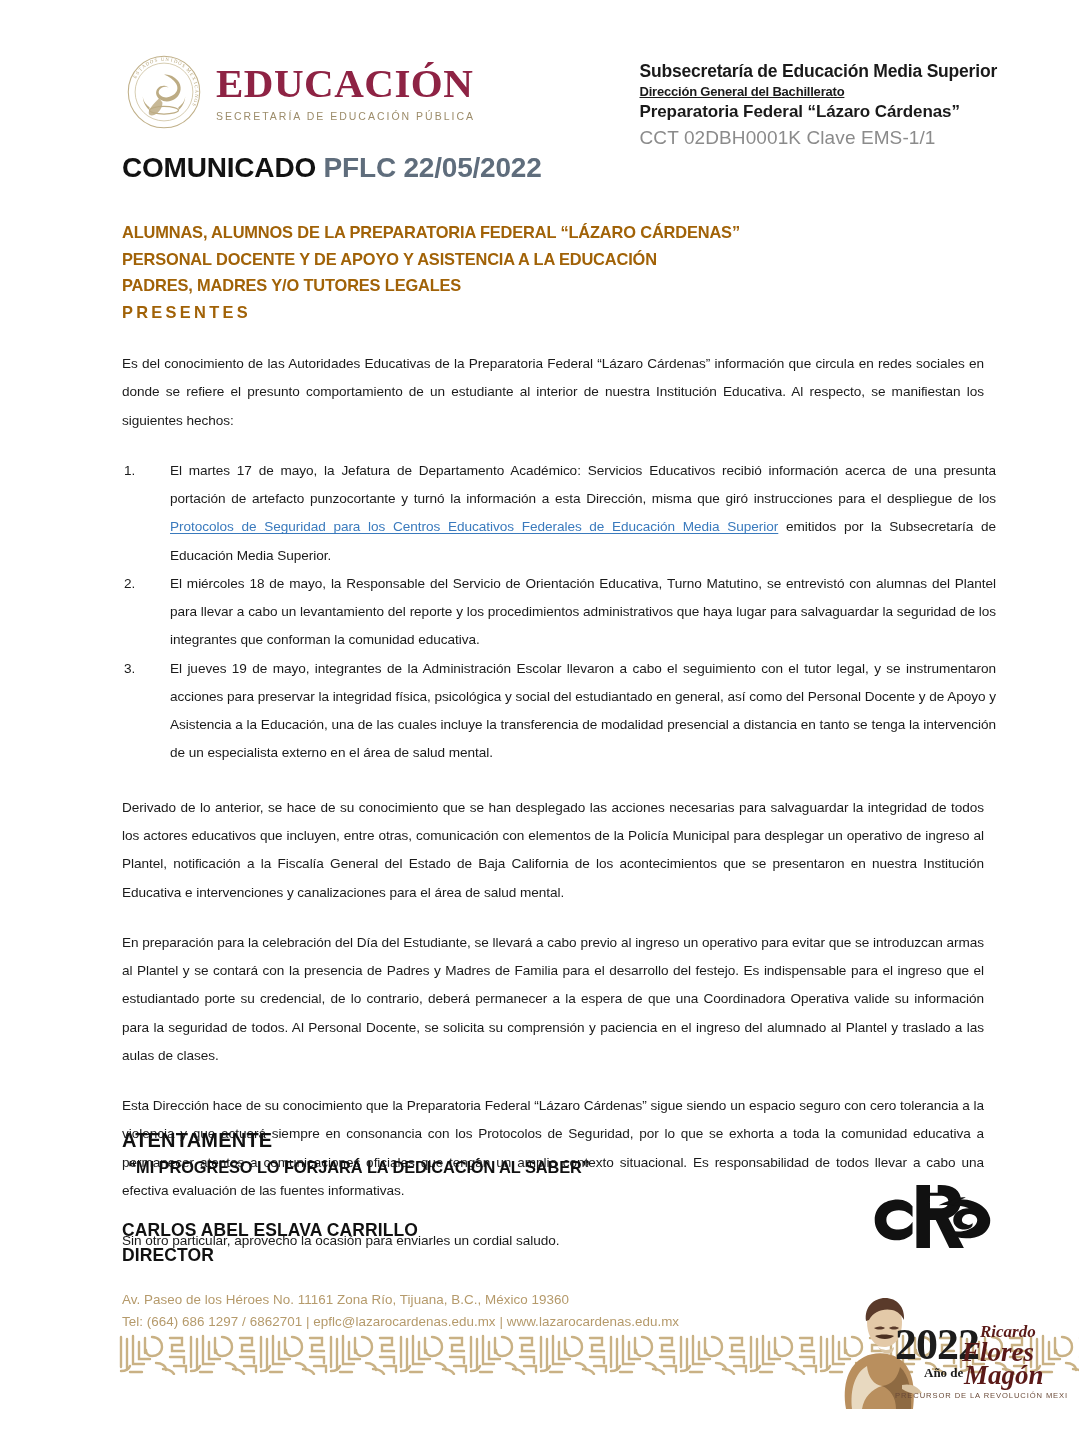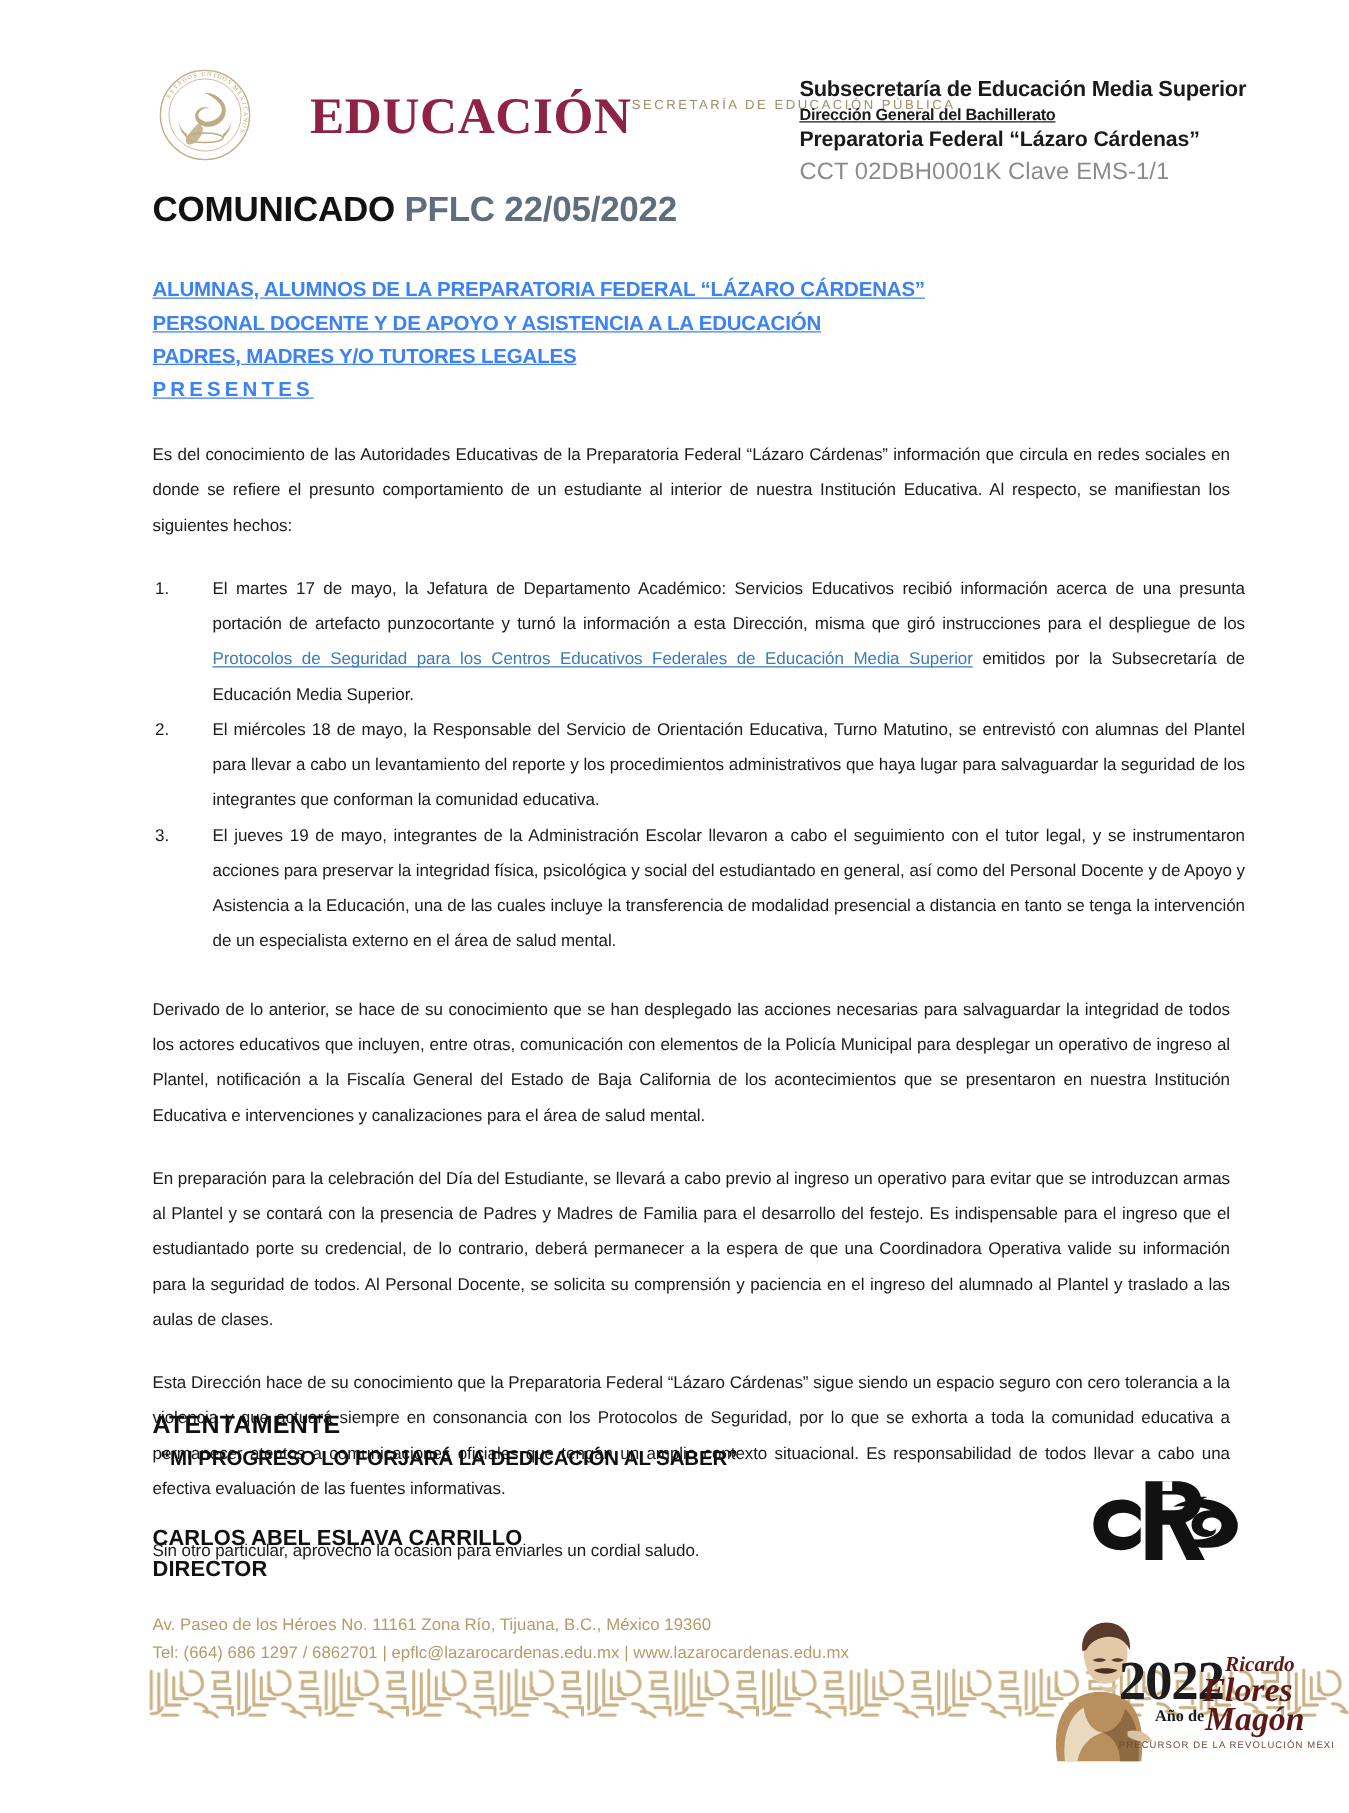--- a/index.html
+++ b/index.html
@@ -34,21 +34,21 @@
     top: 8px;
     display: flex;
     align-items: center;
     gap: 14px;
   }
   .seal {
     width: 76px;
     height: 76px;
     flex: 0 0 76px;
   }
-  .brand-text { display: flex; flex-direction: row; justify-content: center; margin-left: 32px; }
+  .brand-text { display: flex; flex-direction: column; justify-content: center; }
   .brand-title {
     font-family: "Liberation Serif", serif;
     font-size: 41px;
     font-weight: 700;
     letter-spacing: 0.5px;
     color: #8e2344;
     line-height: 1;
   }
   .brand-sub {
     font-family: "Liberation Sans", sans-serif;
@@ -81,22 +81,21 @@
     color: #121212;
     white-space: nowrap;
   }
   .doc-title .code { color: #5f6d7c; font-weight: 700; }
 
   
   .addressees {
     position: absolute;
     left: 122px;
     top: 219px;
-    color: #3b82f6;
-    text-decoration: underline;
+    color: #a16207;
   }
   .addressees .line {
     font-size: 16.4px;
     font-weight: 700;
     line-height: 1.63;
     letter-spacing: -0.15px;
     white-space: nowrap;
   }
   .addressees .presentes {
     font-size: 16.4px;

